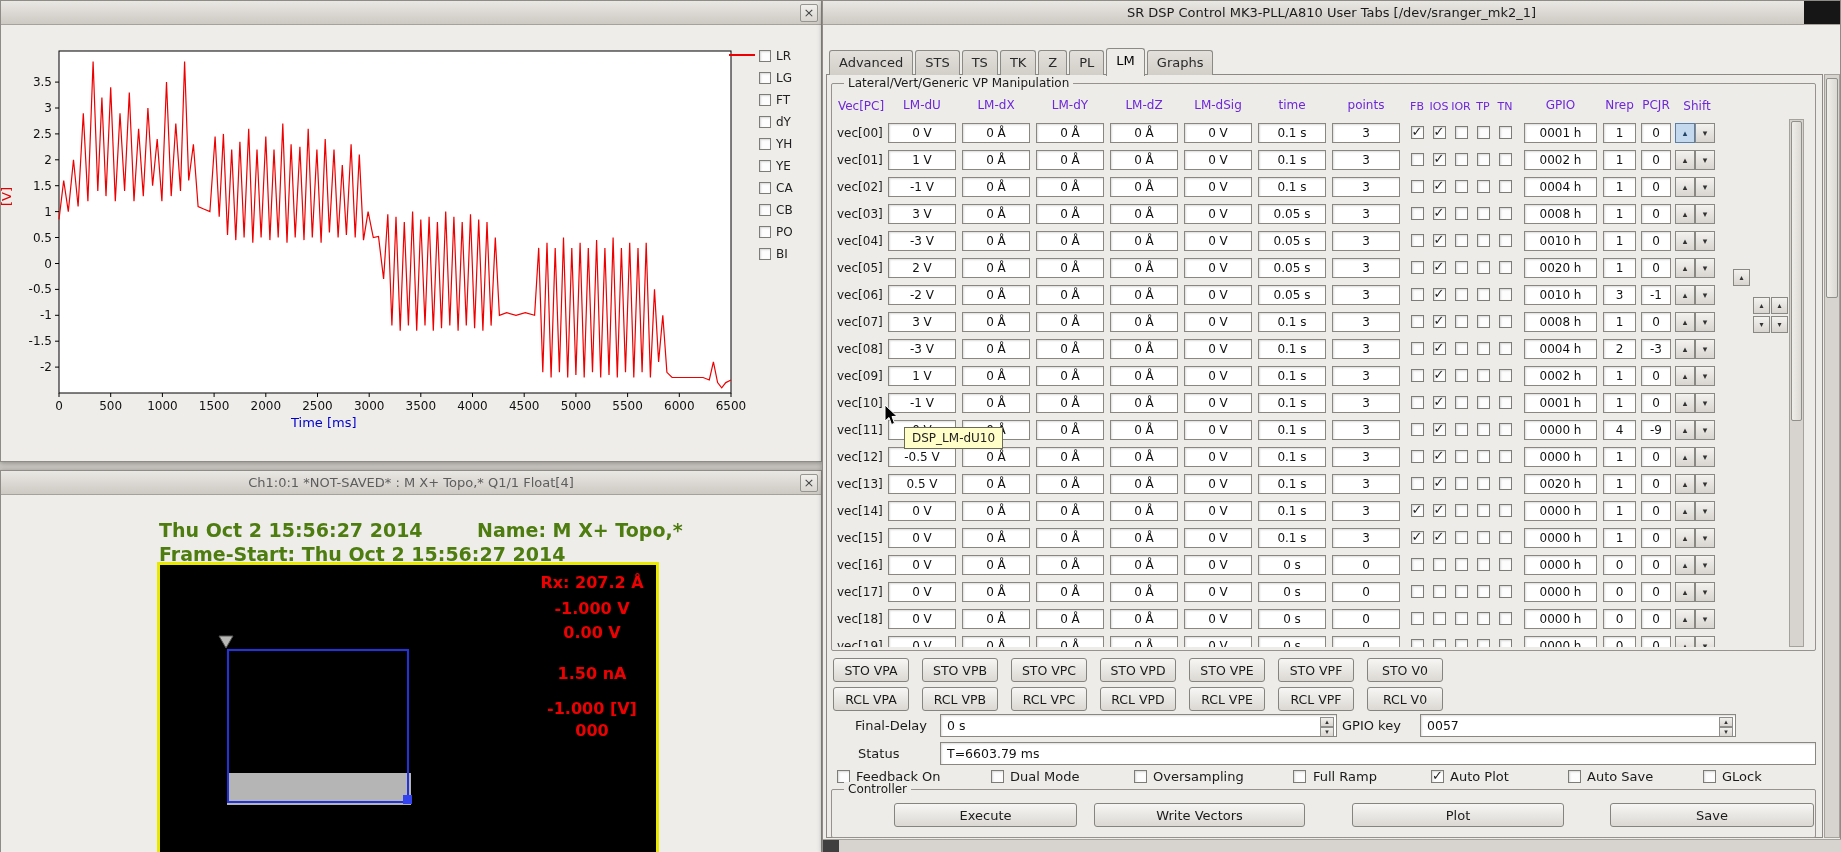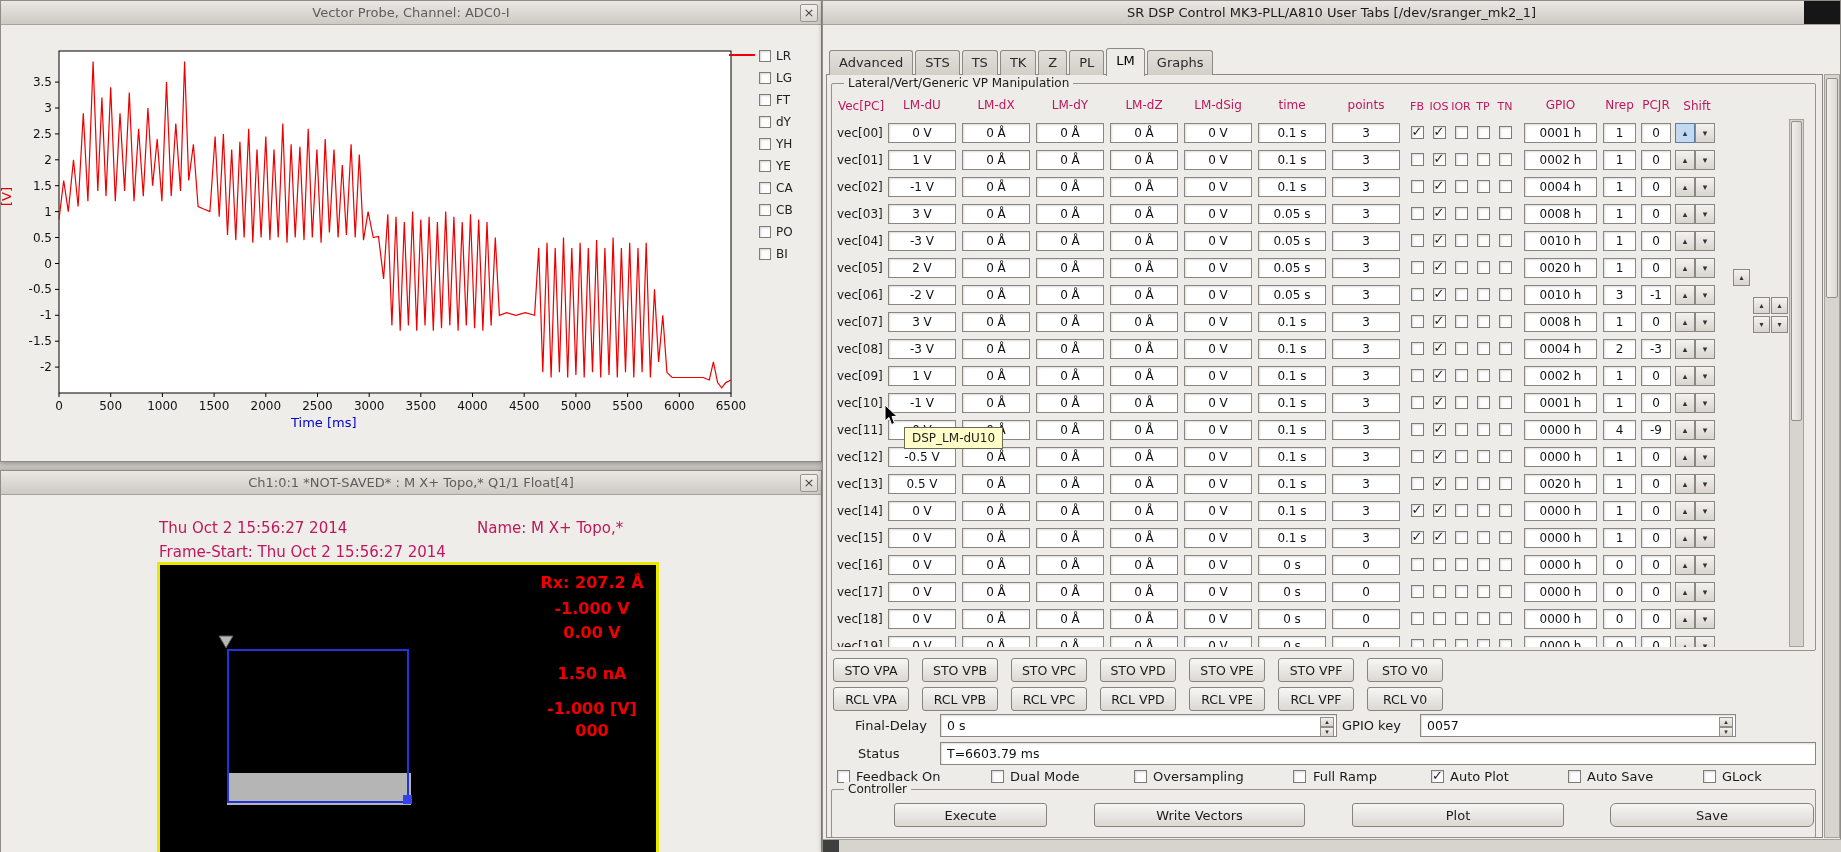--- a/index.html
+++ b/index.html
@@ -26,41 +26,41 @@
   .x-axis-label{position:absolute;left:290px;top:414px;font-size:13px;color:#0000cc;}
   .y-axis-label{position:absolute;left:-2px;top:205px;font-size:13px;color:#e00000;transform:rotate(-90deg);transform-origin:left top;}
   .legend{position:absolute;left:758px;top:44px;}
   .legend-item{display:flex;align-items:center;height:22px;gap:5px;}
   .legend-item .cb{width:12px;height:12px;}
   .legend-label{font-size:12px;color:#222;}
   .legend-sample{position:absolute;left:728px;top:53px;width:26px;height:2px;}
 
   
   .img-window{left:0;top:470px;width:822px;height:400px;}
-  .img-red{position:absolute;color:#be185d;font-weight:normal;font-size:15px;white-space:nowrap;}
+  .img-red{position:absolute;color:#4d7c0f;font-weight:bold;font-size:19px;white-space:nowrap;}
   .scan-canvas{position:absolute;left:156px;top:91px;width:502px;height:400px;background:#000;border:3px solid #e8e800;}
   .ovl{position:absolute;left:372px;width:120px;text-align:center;color:#ee0000;font-weight:bold;font-size:16px;white-space:nowrap;}
   .sel-fill{position:absolute;left:67px;top:208px;width:184px;height:32px;background:#b5b5b5;}
   .sel-rect{position:absolute;left:67px;top:84px;width:182px;height:154px;border:2px solid #2233dd;}
   .sel-handle{position:absolute;left:243px;top:230px;width:9px;height:9px;background:#3344ee;}
   .marker-tri{position:absolute;left:58px;top:70px;}
 
   
   .dsp-window{left:822px;top:0;width:1019px;height:852px;}
   .dsp-window .titlebar .title{color:#1b1b1b;}
   .tb-dark{position:absolute;right:0;top:0;width:36px;height:23px;background:#161616;}
   .tabs{position:absolute;left:6px;top:47px;display:flex;align-items:flex-end;height:27px;z-index:2;}
   .tab{padding:4px 9px 5px;font-size:13px;background:linear-gradient(#e3e0db,#d2cfc9);border:1px solid #8c8a85;
        border-bottom:none;border-radius:3px 3px 0 0;margin-right:2px;color:#2a2a2a;}
   .tab.active{background:#eeece8;padding-bottom:8px;position:relative;top:1px;color:#000;}
   .page-bg{position:absolute;left:3px;top:73px;width:997px;height:764px;background:#eeece8;border:1px solid #8c8985;}
   .groupframe{position:absolute;border:1px solid #96938e;border-radius:2px;}
   .groupframe .flabel{position:absolute;left:12px;top:-8px;background:#eeece8;padding:0 4px;font-size:12px;color:#1a1a1a;white-space:nowrap;}
 
-  .vhead{position:absolute;left:14px;top:96px;display:flex;align-items:center;height:18px;font-size:12px;color:#be185d;}
+  .vhead{position:absolute;left:14px;top:96px;display:flex;align-items:center;height:18px;font-size:12px;color:#6d28d9;}
   .vrows{position:absolute;left:14px;top:118px;width:944px;height:528px;overflow:hidden;}
   .vrow{display:flex;align-items:center;height:27px;}
   .vlabel{width:48px;margin-right:3px;font-size:12px;white-space:nowrap;flex:none;}
   .c-val{width:68px;margin-right:6px;height:20px;line-height:18px;text-align:center;flex:none;}
   .hc{text-align:center;white-space:nowrap;flex:none;}
   .cbcell{width:22px;display:flex;justify-content:center;flex:none;}
   .hcb{width:22px;text-align:center;font-size:11px;flex:none;}
   .c-gpio{width:73px;margin-left:8px;margin-right:6px;height:20px;line-height:18px;text-align:center;flex:none;}
   .c-nrep{width:33px;margin-right:5px;height:20px;line-height:18px;text-align:center;flex:none;}
   .c-pcjr{width:30px;margin-right:4px;height:20px;line-height:18px;text-align:center;flex:none;}
@@ -89,21 +89,20 @@
            padding:3px 7px;font-size:12px;color:#222;z-index:50;white-space:nowrap;}
   .cursor{position:absolute;left:884px;top:405px;z-index:60;}
 </style>
 </head>
 <body>
 
 <div class="screen">
 
   <div class="window vp-window">
     <div class="titlebar">
-      <span class="title">Vector Probe, Channel: ADC0-I</span>
       <span class="closebtn">×</span>
     </div>
     <svg class="vp-chart-svg" width="822" height="436" viewBox="0 0 822 436">
         <rect x="58" y="26" width="672" height="342" fill="#ffffff" stroke="#000000" stroke-width="1"></rect>
         <line x1="54" x2="58" y1="57.1" y2="57.1" stroke="#000"></line>
         <text x="51" y="61.1" text-anchor="end" font-size="12" fill="#111" font-family="DejaVu Sans, sans-serif">3.5</text>
         <line x1="54" x2="58" y1="83.0" y2="83.0" stroke="#000"></line>
         <text x="51" y="87" text-anchor="end" font-size="12" fill="#111" font-family="DejaVu Sans, sans-serif">3</text>
         <line x1="54" x2="58" y1="108.9" y2="108.9" stroke="#000"></line>
         <text x="51" y="112.9" text-anchor="end" font-size="12" fill="#111" font-family="DejaVu Sans, sans-serif">2.5</text>
@@ -986,24 +985,24 @@
           <span>Auto Save</span>
         </label>
       <label class="optcb" style="left:880px;top:768px;">
           <span class="cb"></span>
           <span>GLock</span>
         </label>
     </div>
 
     <div class="groupframe" style="left:8px;top:788px;width:985px;height:49px;">
       <span class="flabel">Controller</span>
-      <span class="btn ctl-btn" style="left:62px;top:13px;width:153px;">Execute</span>
+      <span class="btn ctl-btn" style="left:62px;top:13px;width:183px;">Execute</span>
       <span class="btn ctl-btn" style="left:262px;top:13px;width:211px;">Write Vectors</span>
       <span class="btn ctl-btn" style="left:520px;top:13px;width:212px;">Plot</span>
-      <span class="btn ctl-btn" style="left:778px;top:13px;width:204px;border-radius:6px;">Save</span>
+      <span class="btn ctl-btn" style="left:778px;top:13px;width:204px;">Save</span>
     </div>
 
     <div class="scrollbar-v" style="left:1001px;top:73px;width:16px;height:764px;">
       <div class="sb-thumb" style="top:3px;height:220px;"></div>
     </div>
     <div class="hscroll">
       <span class="hs-corner"></span>
     </div>
   </div>
 

